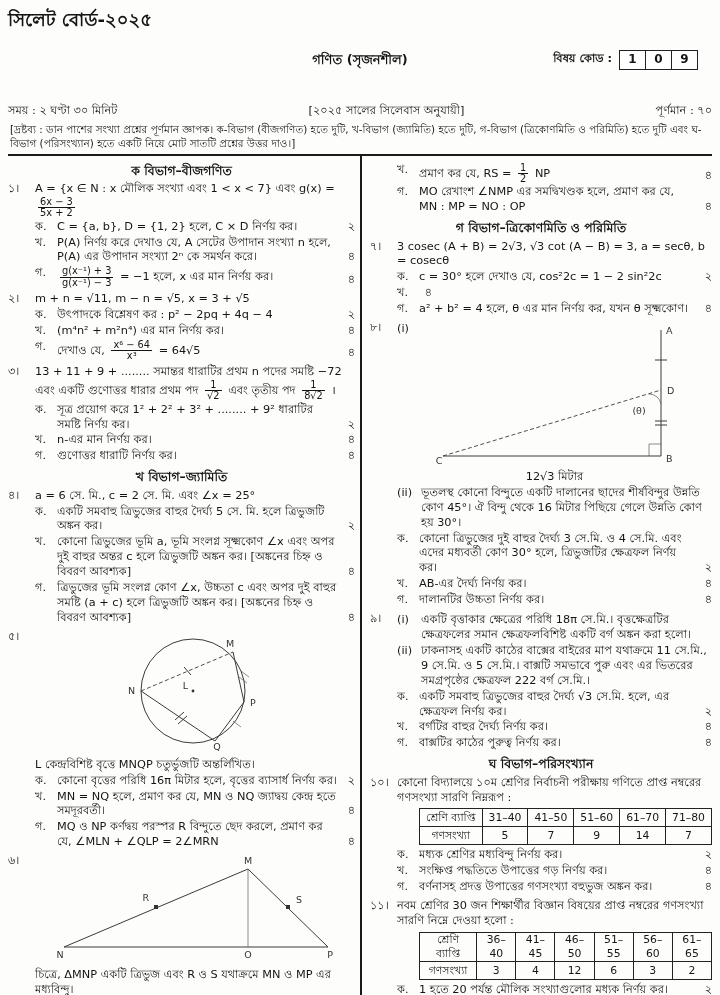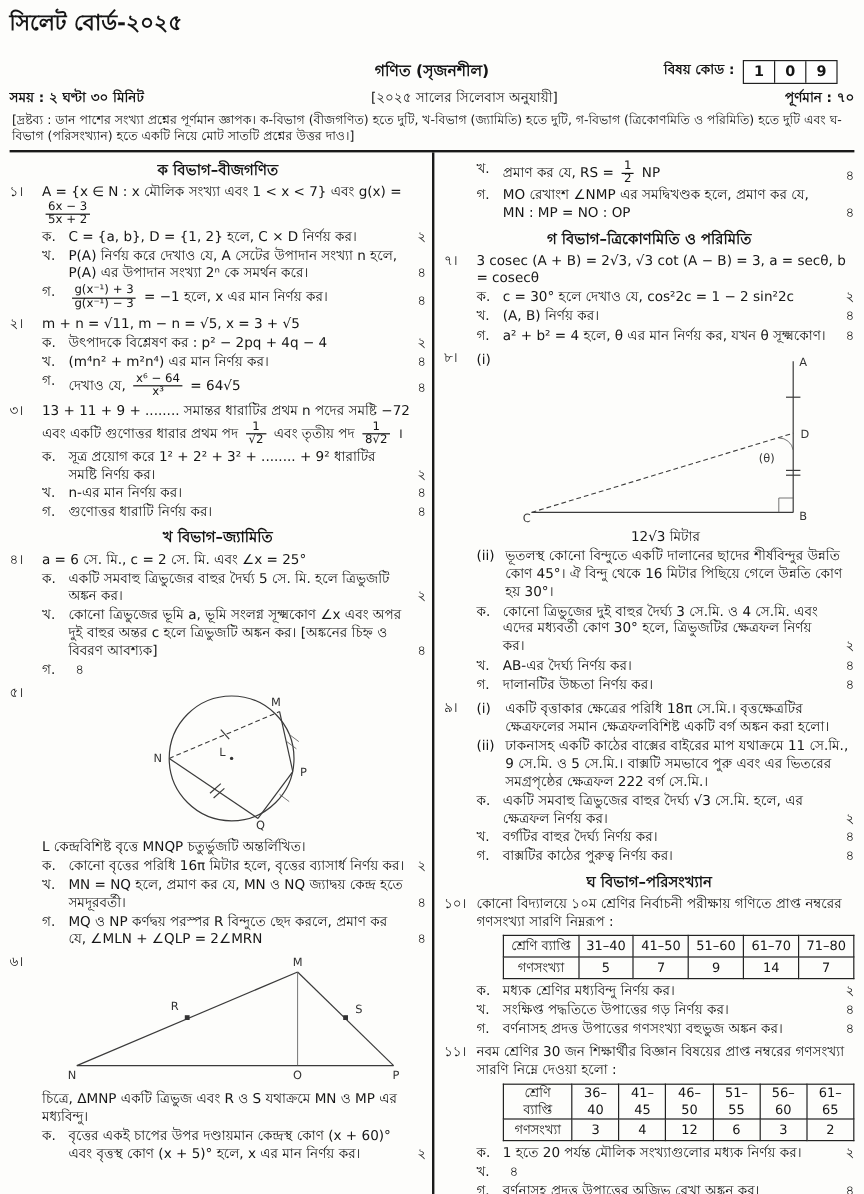--- a/index.html
+++ b/index.html
@@ -7,21 +7,21 @@
         font-family:"DejaVu Sans",sans-serif;font-size:11.3px;line-height:1.32;padding:6px 8px 10px;}
   
   .hdr-title{text-align:left;font-size:18px;font-weight:bold;margin:2px 0 19px;}
   .hdr-row2{position:relative;text-align:center;height:22px;}
   .subject{font-weight:bold;font-size:13px;}
   .code-wrap{position:absolute;right:14px;top:-1px;display:flex;align-items:center;gap:7px;font-weight:bold;}
   .code-box{display:flex;border:1.6px solid #222;background:#fff;}
   .code-cell{width:25px;height:18px;display:flex;align-items:center;justify-content:center;font-size:12px;border-left:1.6px solid #222;}
   .code-cell:first-child{border-left:none;}
   .meta-row{display:flex;justify-content:space-between;align-items:baseline;margin-top:2px;}
-  .meta-left,.meta-right{font-weight:bold;}
+  .meta-left,.meta-right{font-weight:normal;margin-top:29px;}
   .note{font-size:10.4px;margin:3px 2px 4px;line-height:1.35;}
   .rule{border-top:2.4px solid #1a1a1a;margin-top:1px;}
   
   .cols{display:flex;}
   .col{width:50%;box-sizing:border-box;padding-top:3px;}
   .col-left{padding-right:5px;}
   .col-right{border-left:2px solid #1a1a1a;padding-left:8px;}
   .sec-head{text-align:center;font-weight:bold;font-size:12.4px;margin:4px 0 3px;}
   
   .q{display:flex;margin:3px 0 2px;}
@@ -193,20 +193,21 @@
             <span class="stext">একটি সমবাহু ত্রিভুজের বাহুর দৈর্ঘ্য 5 সে. মি. হলে ত্রিভুজটি অঙ্কন কর।</span>
             <span class="smarks">২</span>
           </div>
           <div class="sub">
             <span class="slab">খ.</span>
             <span class="stext">কোনো ত্রিভুজের ভূমি a, ভূমি সংলগ্ন সূক্ষ্মকোণ ∠x এবং অপর দুই বাহুর অন্তর c হলে ত্রিভুজটি অঙ্কন কর। [অঙ্কনের চিহ্ন ও বিবরণ আবশ্যক]</span>
             <span class="smarks">৪</span>
           </div>
           <div class="sub">
             <span class="slab">গ.</span>
+            <span class="stext">ত্রিভুজের ভূমি সংলগ্ন কোণ ∠x, উচ্চতা c এবং অপর দুই বাহুর সমষ্টি (a + c) হলে ত্রিভুজটি অঙ্কন কর। [অঙ্কনের চিহ্ন ও বিবরণ আবশ্যক]</span>
             <span class="smarks">৪</span>
           </div>
         </div>
       </div>
 
       <div class="q">
         <span class="qno">৫।</span>
         <div class="qbody">
           <div class="figwrap">
             <svg width="200" height="122" viewBox="0 0 200 122">
@@ -313,21 +314,20 @@
         <span class="qno">৭।</span>
         <div class="qbody">
           <div class="stem">3 cosec (A + B) = 2√3, √3 cot (A − B) = 3, a = secθ, b = cosecθ</div>
           <div class="sub">
             <span class="slab">ক.</span>
             <span class="stext">c = 30° হলে দেখাও যে, cos²2c = 1 − 2 sin²2c</span>
             <span class="smarks">২</span>
           </div>
           <div class="sub">
             <span class="slab">খ.</span>
-            <span class="stext">(A, B) নির্ণয় কর।</span>
             <span class="smarks">৪</span>
           </div>
           <div class="sub">
             <span class="slab">গ.</span>
             <span class="stext">a² + b² = 4 হলে, θ এর মান নির্ণয় কর, যখন θ সূক্ষ্মকোণ।</span>
             <span class="smarks">৪</span>
           </div>
         </div>
       </div>
 

